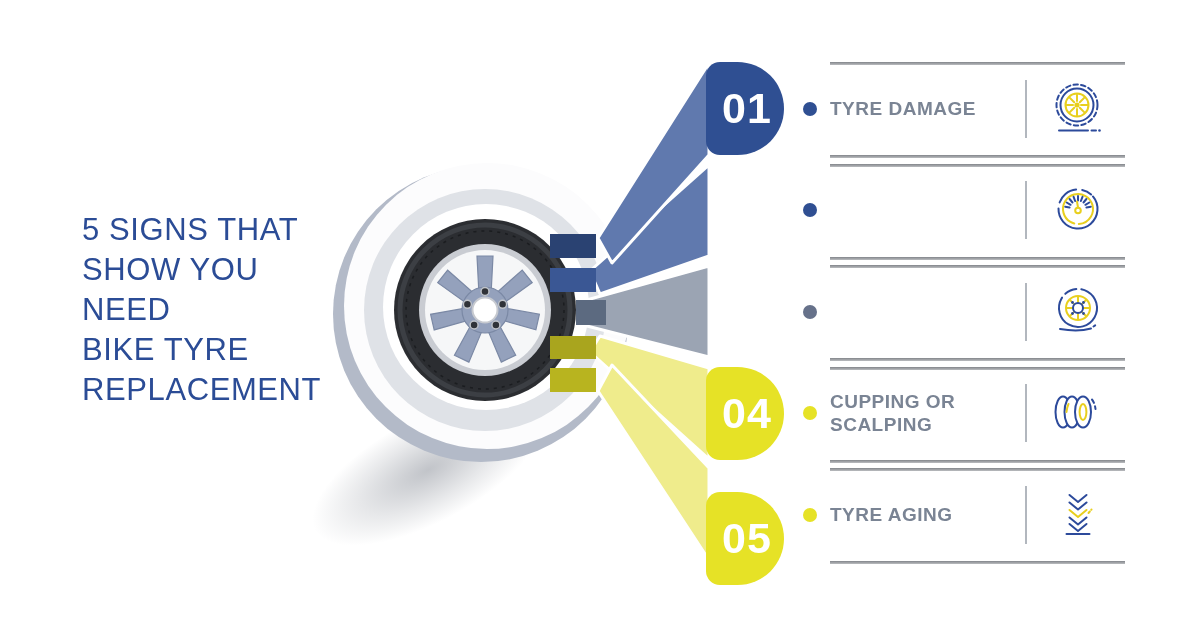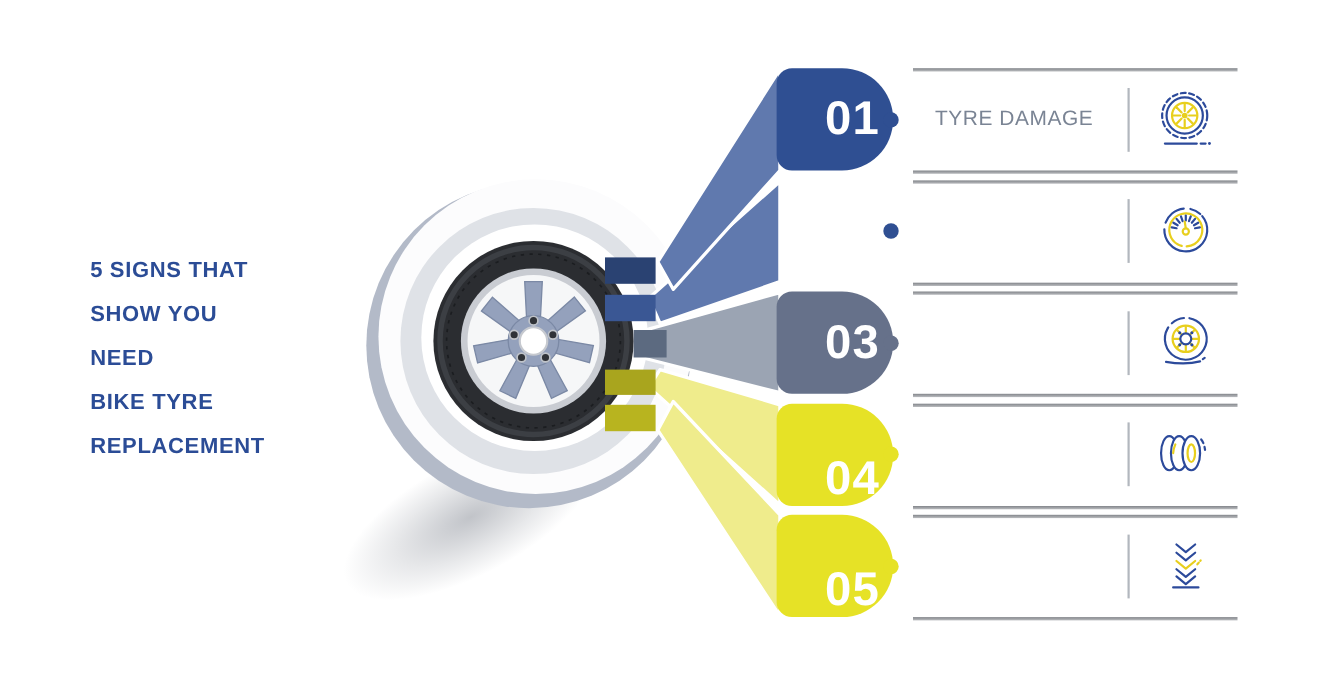--- a/index.html
+++ b/index.html
@@ -1,39 +1,39 @@
 <!DOCTYPE html>
 <html style="--title_blue: #2B4C96; --blue: #2F4F92; --blue_light: #6079AE; --navy_tab: #2A4272; --blue_tab: #3A5794; --slate: #66718A; --slate_light: #9BA4B3; --slate_tab: #5C6A80; --yellow: #E6E226; --yellow_light: #EFEC8C; --olive_tab: #A9A51E; --dark_yellow_tab: #B8B41F; --label_gray: #7A8494; --line_gray: #8F9295; --icon_blue: #2C4A9B; --icon_yellow: #E8CF1E; --number_white: #FFFFFF;"><head>
 <meta charset="utf-8">
 <style>
   html,body{margin:0;padding:0;}
   body{font-family:"Liberation Sans", sans-serif; background:#ffffff;}
   .canvas{position:relative;width:1200px;height:628px;background:#ffffff;overflow:hidden;}
   .scene{position:absolute;left:0;top:0;z-index:1;}
   
-  .title{position:absolute;left:82px;top:226px;width:310px;z-index:3;
-         color:var(--title_blue,#2B4C96);font-size:20px;font-weight:bold;
+  .title{position:absolute;left:82px;top:210px;width:310px;z-index:3;
+         color:var(--title_blue,#2B4C96);font-size:31px;font-weight:normal;
          line-height:40px;letter-spacing:0.6px;white-space:pre-line;}
   
   .pill{position:absolute;left:706px;width:78px;height:93px;z-index:2;
-        border-radius:14px 46.5px 46.5px 14px;display:flex;align-items:center;padding-left:28px;}
+        border-radius:14px 46.5px 46.5px 14px;display:flex;align-items:center;}
   .pill .num{color:var(--number_white,#FFFFFF);font-size:43px;font-weight:bold;
              letter-spacing:1px;padding-left:16px;}
   .pill.blue{background:var(--blue,#2F4F92);}
   .pill.slate{background:var(--slate,#66718A);}
-  .pill.yellow{background:var(--yellow,#E6E226);align-items:flex-end;}
+  .pill.yellow{background:var(--yellow,#E6E226);}
   .dot{position:absolute;left:803px;width:14px;height:14px;border-radius:50%;z-index:2;}
   .dot.blue{background:var(--blue,#2F4F92);}
   .dot.slate{background:var(--slate,#66718A);}
   .dot.yellow{background:var(--yellow,#E6E226);}
   
   .row{position:absolute;left:830px;width:295px;height:93px;z-index:2;
        display:flex;align-items:center;}
-  .row .label{margin-left:20px;width:172px;color:var(--label_gray,#7A8494);
-              font-size:19px;font-weight:normal;line-height:23px;letter-spacing:0.5px;
+  .row .label{margin-left:0;width:172px;color:var(--label_gray,#7A8494);
+              font-size:19px;font-weight:bold;line-height:23px;letter-spacing:0.5px;
               white-space:pre-line;}
   .row .vdiv{position:absolute;left:195px;top:50%;transform:translateY(-50%);
              width:2px;height:58px;background:#B2B7BE;}
   .row .icon-box{position:absolute;left:212px;top:50%;transform:translateY(-50%);
                  width:72px;height:66px;display:flex;align-items:center;justify-content:center;}
   .sep{position:absolute;left:830px;width:295px;height:3px;z-index:2;
        background:linear-gradient(#82858A,#BBBDC0);}
   
   .fn-blue{fill:var(--blue_light,#6079AE);}
   .fn-slate{fill:var(--slate_light,#9BA4B3);}
@@ -116,27 +116,24 @@
 
   <div class="title">5 SIGNS THAT
 SHOW YOU
 NEED
 BIKE TYRE
 REPLACEMENT</div>
 
   <div class="pill blue" style="top:62px">
       <span class="num">01</span>
     </div>
-  <div class="pill slate" style="top:265px">
-      <span class="num">03</span>
-    </div>
   <div class="pill yellow" style="top:366.5px">
       <span class="num">04</span>
     </div>
-  <div class="pill yellow" style="top:468px">
+  <div class="pill yellow" style="top:492px">
       <span class="num">05</span>
     </div>
 
   <span class="dot blue" style="top:101.5px"></span>
   <span class="dot blue" style="top:203px"></span>
   <span class="dot slate" style="top:304.5px"></span>
   <span class="dot yellow" style="top:406px"></span>
   <span class="dot yellow" style="top:507.5px"></span>
 
   <div class="sep" style="top:62px"></div>
@@ -220,34 +217,37 @@
           <circle class="fb" cx="25.5" cy="21.5" r="1.4"></circle>
         <circle class="fb" cx="25.5" cy="32.5" r="1.4"></circle>
           <circle class="fb" cx="36.5" cy="32.5" r="1.4"></circle>
         <path class="sb" d="M13,48 Q31,51 44,47.5"></path>
         <path class="sb" d="M46.5,45.5 L49.5,43.5" stroke-width="1.6" stroke-dasharray="2 2"></path>
       </svg>
     </div>
   </div>
 
   <div class="row" style="top:366.5px">
+    <div class="label">CUPPING OR
+SCALPING</div>
     <div class="vdiv"></div>
     <div class="icon-box">
       <svg width="62" height="62" viewBox="0 0 62 62">
         <ellipse class="sb wfill" cx="16" cy="30" rx="7.5" ry="15.5"></ellipse>
         <ellipse class="sb wfill" cx="25" cy="30" rx="7.5" ry="15.5"></ellipse>
         <path class="sy" d="M21.5,22 A7.5,15.5 0 0 0 19.5,30" stroke-width="1.8"></path>
         <ellipse class="sb wfill" cx="36" cy="30" rx="8" ry="15.5"></ellipse>
         <ellipse class="sy" cx="36" cy="30" rx="3.4" ry="8"></ellipse>
         <path class="sb" d="M45,17.5 A8,15.5 0 0 1 48.5,27" stroke-dasharray="4 3.5" stroke-width="1.8"></path>
       </svg>
     </div>
   </div>
 
   <div class="row" style="top:468px">
+    <div class="label">TYRE AGING</div>
     <div class="vdiv"></div>
     <div class="icon-box">
       <svg width="62" height="62" viewBox="0 0 62 62">
         <g class="sb" stroke-width="3.2">
           <path d="M22.5,11 L31,18 L39.5,11"></path>
           <path d="M22.5,18.5 L31,25.5 L39.5,18.5"></path>
           <path d="M22.5,33.5 L31,40.5 L39.5,33.5"></path>
           <path d="M22.5,40 L31,47 L39.5,40"></path>
         </g>
         <path class="sy" d="M22.5,26 L31,33 L39.5,26" stroke-width="3.2"></path>

